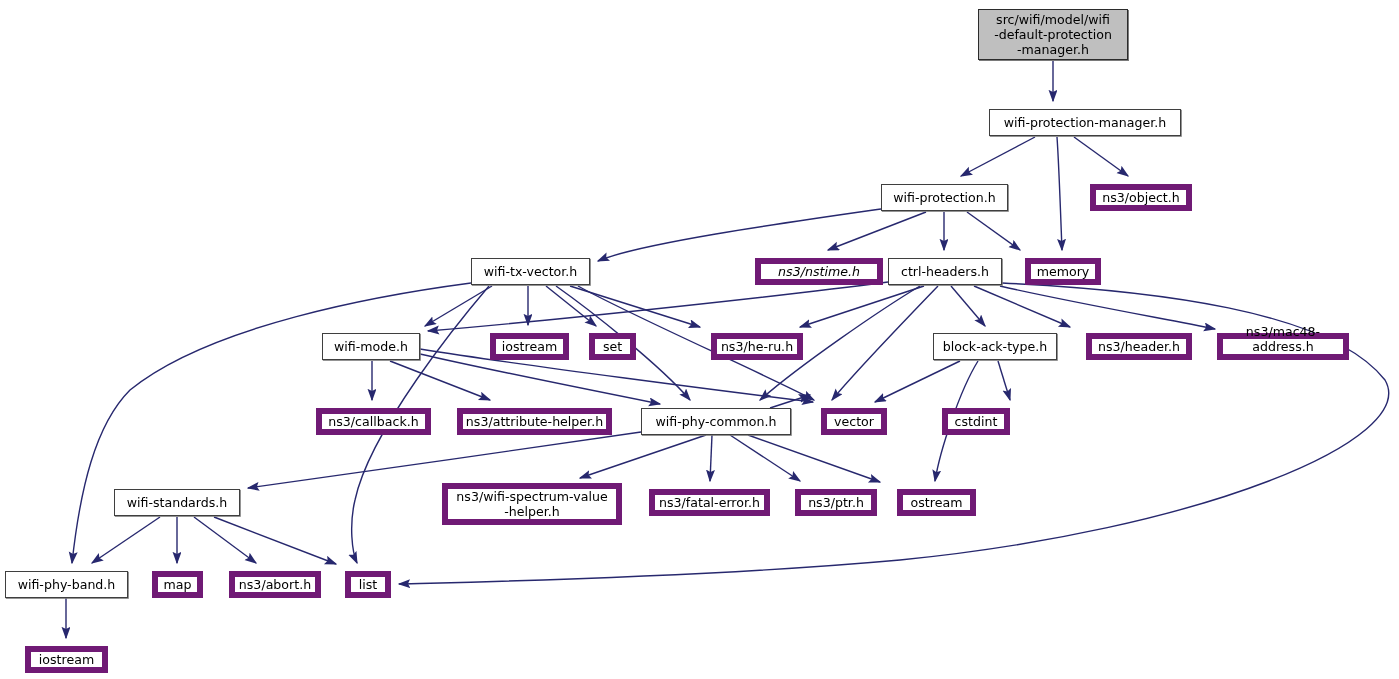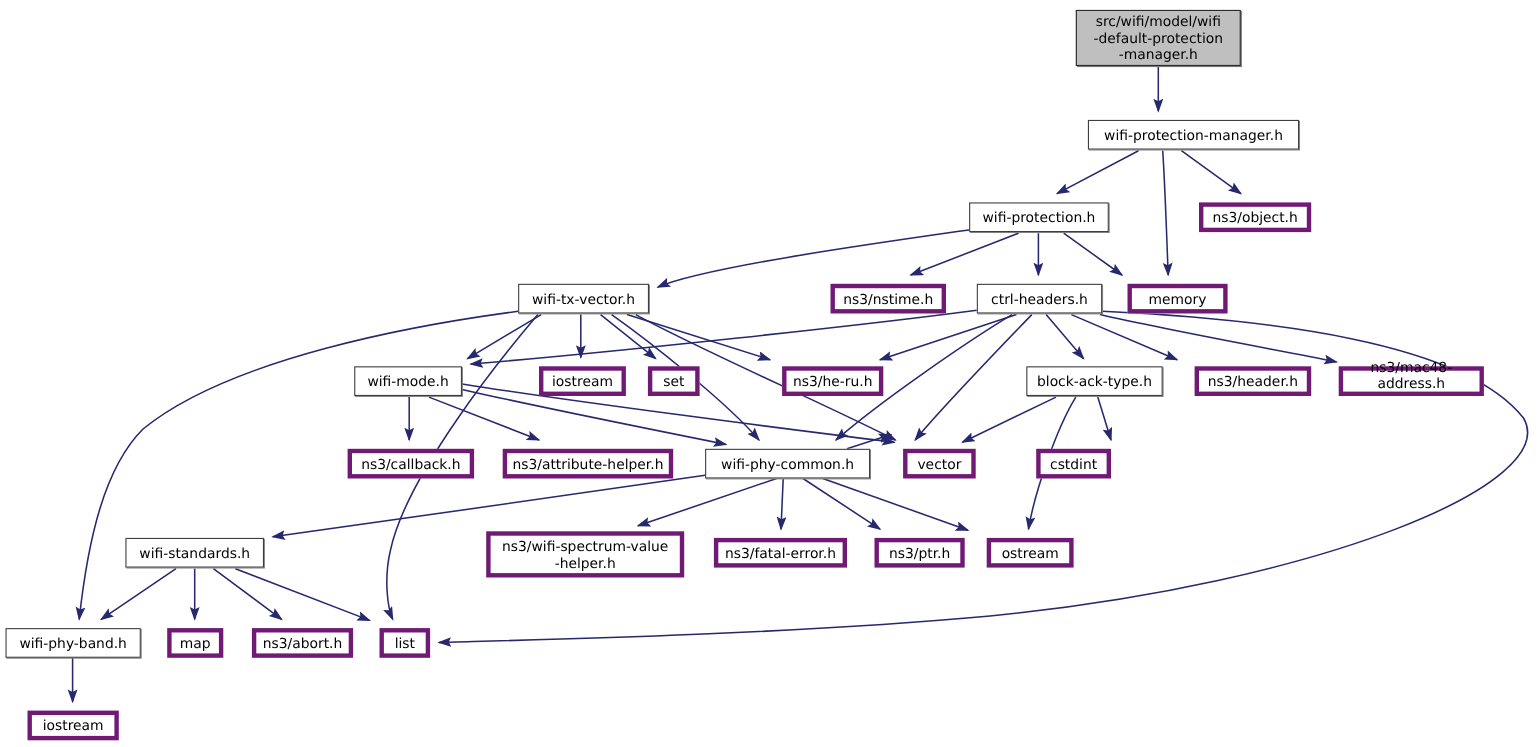--- a/index.html
+++ b/index.html
@@ -1,21 +1,21 @@
 <!DOCTYPE html>
 <html><head>
 <meta charset="utf-8">
 <title>Include dependency graph</title>
 <style>
   html,body{margin:0;padding:0;background:#ffffff;}
   body{font-family:"DejaVu Sans","Liberation Sans",sans-serif;}
   #graph-root{position:relative;width:1399px;height:679px;background:#ffffff;overflow:hidden;padding-left:39px;}
   #edge-layer{position:absolute;left:0;top:0;width:1399px;height:679px;}
   .node{position:absolute;box-sizing:border-box;display:flex;align-items:center;justify-content:center;
-        text-align:center;background:#ffffff;border:4px solid #701a75;color:#000000;
+        text-align:center;background:#ffffff;border:6px solid #701a75;color:#000000;
         font-size:12.6px;line-height:15px;letter-spacing:0px;white-space:pre-line;z-index:5;}
   .node.strong{border:1px solid #3f3f3f;box-shadow:0.8px 0.8px 0 0 #7a7a7a;}
   .node.root{background:#bfbfbf;border:1px solid #2b2b2b;box-shadow:1px 1px 0 0 #7a7a7a;}
   .node .lbl{display:block;pointer-events:none;}
 </style>
 </head>
 <body>
 
 <div id="graph-root">
   <svg id="edge-layer" viewBox="0 0 1399 679" xmlns="http://www.w3.org/2000/svg">
@@ -70,23 +70,23 @@
       </g>
   </svg>
   <div id="nodes-layer">
       <div class="node root" style="left: 978px; top: 9px; width: 150px; height: 51px;"><span class="lbl">src/wifi/model/wifi
 -default-protection
 -manager.h</span></div>
       <div class="node strong" style="left: 957px; top: 109px; width: 192px; height: 27px; margin-left: 32px;"><span class="lbl">wifi-protection-manager.h</span></div>
       <div class="node strong" style="left: 881px; top: 184px; width: 127px; height: 27px;"><span class="lbl">wifi-protection.h</span></div>
       <div class="node" style="left: 1090px; top: 184px; width: 102px; height: 27px;"><span class="lbl">ns3/object.h</span></div>
       <div class="node strong" style="left: 471px; top: 258px; width: 119px; height: 27px;"><span class="lbl">wifi-tx-vector.h</span></div>
-      <div class="node" style="left: 755px; top: 258px; width: 105px; height: 27px;"><span class="lbl">ns3/nstime.h</span></div>
+      <div class="node" style="left: 755px; top: 258px; width: 128px; height: 27px; font-style: italic;"><span class="lbl">ns3/nstime.h</span></div>
       <div class="node strong" style="left: 888px; top: 258px; width: 114px; height: 27px;"><span class="lbl">ctrl-headers.h</span></div>
-      <div class="node" style="left: 1025px; top: 258px; width: 91px; height: 27px;"><span class="lbl">memory</span></div>
+      <div class="node" style="left: 1025px; top: 258px; width: 76px; height: 27px;"><span class="lbl">memory</span></div>
       <div class="node strong" style="left: 322px; top: 333px; width: 98px; height: 27px;"><span class="lbl">wifi-mode.h</span></div>
       <div class="node" style="left: 490px; top: 333px; width: 79px; height: 27px;"><span class="lbl">iostream</span></div>
       <div class="node" style="left: 589px; top: 333px; width: 47px; height: 27px;"><span class="lbl">set</span></div>
       <div class="node" style="left: 711px; top: 333px; width: 92px; height: 27px;"><span class="lbl">ns3/he-ru.h</span></div>
       <div class="node strong" style="left: 933px; top: 333px; width: 124px; height: 27px;"><span class="lbl">block-ack-type.h</span></div>
       <div class="node" style="left: 1086px; top: 333px; width: 106px; height: 27px;"><span class="lbl">ns3/header.h</span></div>
       <div class="node" style="left: 1217px; top: 333px; width: 132px; height: 27px; align-items: flex-end;"><span class="lbl">ns3/mac48-address.h</span></div>
       <div class="node" style="left: 316px; top: 408px; width: 115px; height: 27px;"><span class="lbl">ns3/callback.h</span></div>
       <div class="node" style="left: 457px; top: 408px; width: 155px; height: 27px;"><span class="lbl">ns3/attribute-helper.h</span></div>
       <div class="node strong" style="left: 641px; top: 408px; width: 150px; height: 27px;"><span class="lbl">wifi-phy-common.h</span></div>

